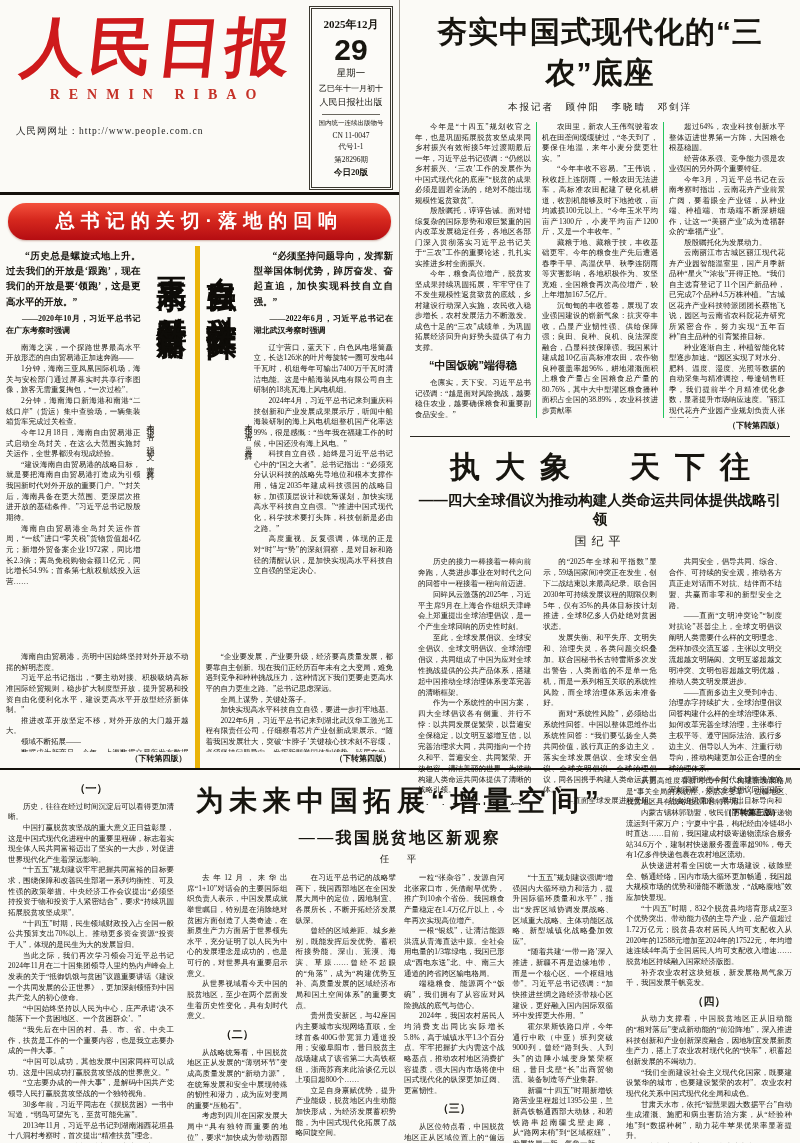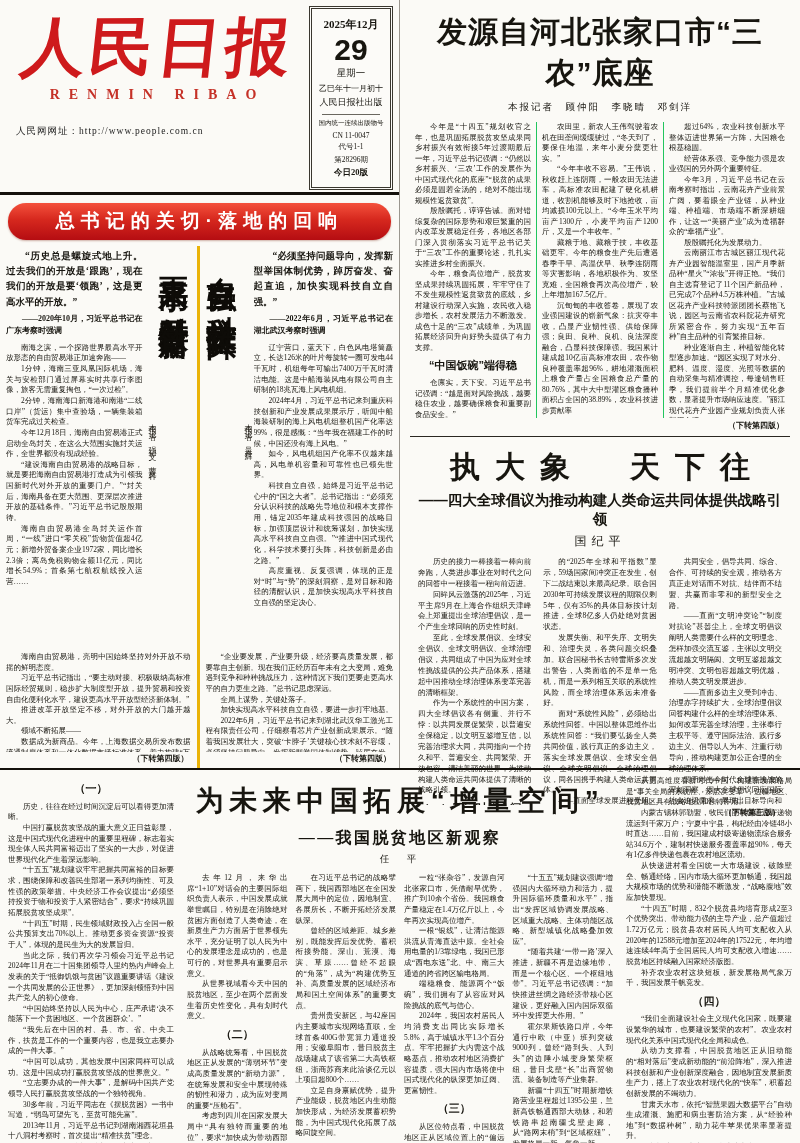--- a/index.html
+++ b/index.html
@@ -31,21 +31,21 @@
 
   
   .banner { margin:8px 8px 6px; background:linear-gradient(180deg,#f4513c 0%,#d6281e 45%,#b50d12 100%);
             color:#fff; border-radius:18px; text-align:center; font-weight:bold; font-size:19px;
             letter-spacing:6px; padding:5px 0 6px; font-family:"Liberation Sans",sans-serif;
             box-shadow:0 1px 2px rgba(120,40,20,.35); }
 
   
   .subarticles { display:flex; flex:1; overflow:hidden; }
   .subart { width:50%; padding:3px 6px 2px; display:flex; flex-direction:column; overflow:hidden; }
-  .subart.first { border-right:3px solid #eab308;align-items:flex-end; }
+  .subart.first { border-right:5px solid #eab308;align-items:flex-end; }
   .sub-top { display:flex; height:400px; overflow:hidden; }
   .sub-body { flex:1; overflow:hidden; font-size:7.5px; line-height:1.42; text-align:justify; }
   .quote { font-weight:bold; font-size:9.5px; line-height:1.6; text-indent:2em; margin-bottom:3px; }
   .q-src { font-weight:bold; font-size:8px; line-height:1.5; text-indent:2em; margin-bottom:6px; }
   .v-byline { writing-mode:vertical-rl; font-size:8px; letter-spacing:3px; margin:168px 1px 0 3px; color:#26231c; }
   .v-headline { writing-mode:vertical-rl; font-family:"Liberation Sans",sans-serif; font-weight:900;
                 font-size:30px; line-height:1.1; letter-spacing:2px; margin-top:4px; color:#0e0c08; }
   .sub-cont { flex:1; overflow:hidden; font-size:7.5px; line-height:1.42; text-align:justify; margin-top:3px; }
   .sub-jump { text-align:right; font-weight:bold; font-size:8px; padding:1px 2px 2px; }
 
@@ -150,40 +150,39 @@
         <div class="subart">
           <div class="sub-top">
             <div class="v-headline">自立自强　科学技术打头阵</div>
             <div class="v-byline">本报记者　吴月辉</div>
             <div class="sub-body plist">
               <p class="quote">“必须坚持问题导向，发挥新型举国体制优势，踔厉奋发、奋起直追，加快实现科技自立自强。”</p>
               <p class="q-src">——2022年6月，习近平总书记在湖北武汉考察时强调</p>
               <div class="plist">
                   <p>辽宁营口，蓝天下，白色风电塔筒矗立，长达126米的叶片每旋转一圈可发电44千瓦时，机组每年可输出7400万千瓦时清洁电能。这是中船海装风电有限公司自主研制的18兆瓦海上风电机组。</p>
                   <p>2024年4月，习近平总书记来到重庆科技创新和产业发展成果展示厅，听闻中船海装研制的海上风电机组整机国产化率达99%，很是感慨：“当年我在福建工作的时候，中国还没有海上风电。”</p>
-                  <p>如今，风电机组国产化率不仅越来越高，风电单机容量和可靠性也已领先世界。</p>
                   <p>科技自立自强，始终是习近平总书记心中的“国之大者”。总书记指出：“必须充分认识科技的战略先导地位和根本支撑作用，锚定2035年建成科技强国的战略目标，加强顶层设计和统筹谋划，加快实现高水平科技自立自强。”“推进中国式现代化，科学技术要打头阵，科技创新是必由之路。”</p>
                   <p>高度重视、反复强调，体现的正是对“时”与“势”的深刻洞察，是对目标和路径的清醒认识，是加快实现高水平科技自立自强的坚定决心。</p>
                 </div>
             </div>
           </div>
           <div class="sub-cont plist">
               <p>“企业要发展，产业要升级，经济要高质量发展，都要靠自主创新。现在我们正经历百年未有之大变局，难免遇到竞争和种种挑战压力，这种情况下我们更要走更高水平的自力更生之路。”总书记思虑深远。</p>
               <p>全局上谋势，关键处落子。</p>
               <p>加快实现高水平科技自立自强，要进一步打牢地基。</p>
               <p>2022年6月，习近平总书记来到湖北武汉华工激光工程有限责任公司，仔细察看芯片产业创新成果展示。“随着我国发展壮大，突破‘卡脖子’关键核心技术刻不容缓，必须坚持问题导向，发挥新型举国体制优势，踔厉奋发、奋起直追，加快实现科技自立自强。”</p>
             </div>
           <div class="sub-jump">（下转第四版）</div>
         </div>
       </div>
     </div>
 
     <div class="right-half">
       <div class="lead">
-        <h1 class="lead-title">发源自河北张家口市“三农”底座</h1>
+        <h1 class="lead-title">夯实中国式现代化的“三农”底座</h1>
         <div class="lead-byline">本报记者　顾仲阳　李晓晴　邓剑洋</div>
         <div class="lead-cols">
           <div class="col plist">
               <p>今年是“十四五”规划收官之年，也是巩固拓展脱贫攻坚成果同乡村振兴有效衔接5年过渡期最后一年，习近平总书记强调：“仍然以乡村振兴、‘三农’工作的发展作为中国式现代化的底座”“脱贫的成果必须是固若金汤的，绝对不能出现规模性返贫致贫”。</p>
               <p>殷殷嘱托，谆谆告诫。面对错综复杂的国际形势和艰巨繁重的国内改革发展稳定任务，各地区各部门深入贯彻落实习近平总书记关于“三农”工作的重要论述，扎扎实实推进乡村全面振兴。</p>
               <p>今年，粮食高位增产，脱贫攻坚成果持续巩固拓展，牢牢守住了不发生规模性返贫致贫的底线，乡村建设行动深入实施，农民收入稳步增长，农村发展活力不断激发。成色十足的“三农”成绩单，为巩固拓展经济回升向好势头提供了有力支撑。</p>
               <p class="sub-hd">“中国饭碗”端得稳</p>
               <p>仓廪实，天下安。习近平总书记强调：“越是面对风险挑战，越要稳住农业，越要确保粮食和重要副食品安全。”</p>
             </div>
           <div class="col plist">
@@ -286,19 +285,19 @@
           </div>
       </div>
     </div>
     <div class="b-col6 plist">
         <p>从更高维度看新时代中国，构建新发展格局是“事关全局的系统性、深层次变革”，边疆地区、脱贫地区具有战略地位和独特作用。</p>
         <p>内蒙古锡林郭勒盟，牧民们的羊绒通过寄递物流运到千家万户；宁夏中宁县，枸杞经由冷链48小时直达……目前，我国建成村级寄递物流综合服务站34.6万个，建制村快递服务覆盖率超90%，每天有1亿多件快递包裹在农村地区流动。</p>
         <p>从快递进村看全国统一大市场建设，破除壁垒、畅通经络，国内市场大循环更加畅通，我国超大规模市场的优势和潜能不断激发，“战略腹地”效应加快显现。</p>
         <p>“十四五”时期，832个脱贫县均培育形成2至3个优势突出、带动能力强的主导产业，总产值超过1.72万亿元；脱贫县农村居民人均可支配收入从2020年的12588元增加至2024年的17522元，年均增速连续4年高于全国居民人均可支配收入增速……脱贫地区持续融入国家经济版图。</p>
         <p>补齐农业农村这块短板，新发展格局气象万千，我国发展千帆竞发。</p>
         <p class="sub-hd">（四）</p>
+        <p>从动力支撑看，中国脱贫地区正从旧动能的“相对落后”变成新动能的“前沿阵地”，深入推进科技创新和产业创新深度融合，因地制宜发展新质生产力，搭上了农业农村现代化的“快车”，积蓄起创新发展的不竭动力。</p>
         <p>“我们全面建设社会主义现代化国家，既要建设繁华的城市，也要建设繁荣的农村”。农业农村现代化关系中国式现代化全局和成色。</p>
-        <p>从动力支撑看，中国脱贫地区正从旧动能的“相对落后”变成新动能的“前沿阵地”，深入推进科技创新和产业创新深度融合，因地制宜发展新质生产力，搭上了农业农村现代化的“快车”，积蓄起创新发展的不竭动力。</p>
         <p>甘肃天水市，依托“智慧果园大数据平台”自动生成灌溉、施肥和病虫害防治方案，从“经验种地”到“数据种树”，助力花牛苹果优果率显著提升。</p>
         <p>辽宁彰武县，地处科尔沁沙地南缘，发展现代农业，玉米产量稳步提升，打造“彰武地区”国家地理标志产品，让沙窝子变成米粮川。</p>
       </div>
   </div>
 </div>
 
 </body></html>

